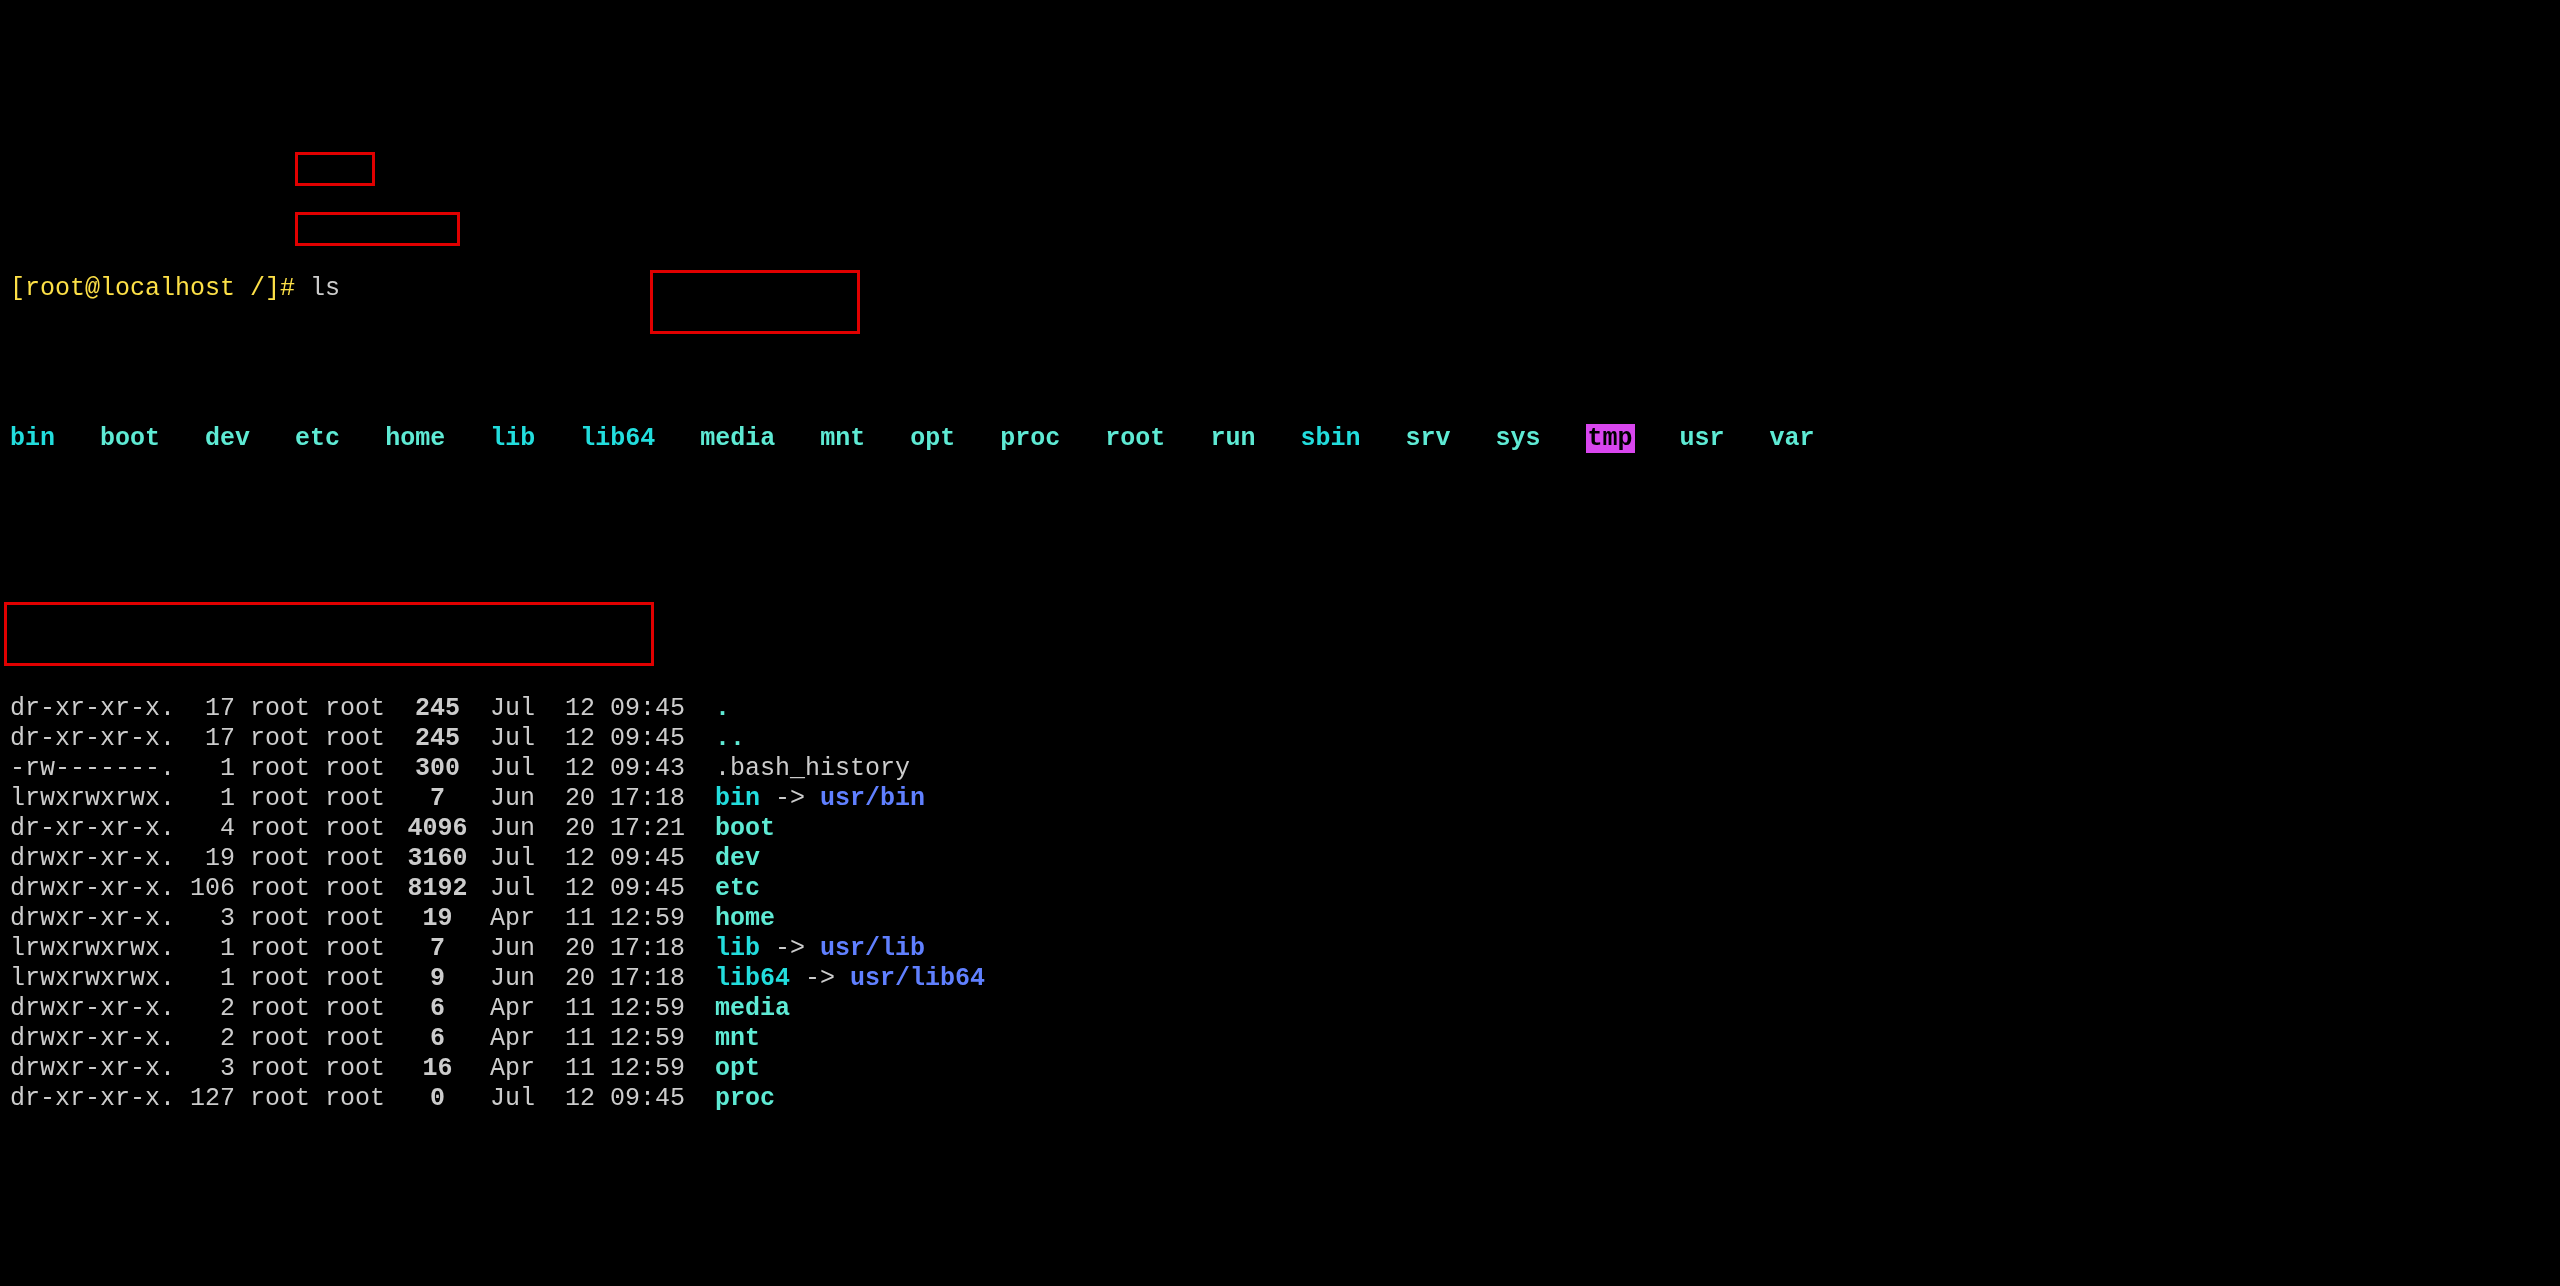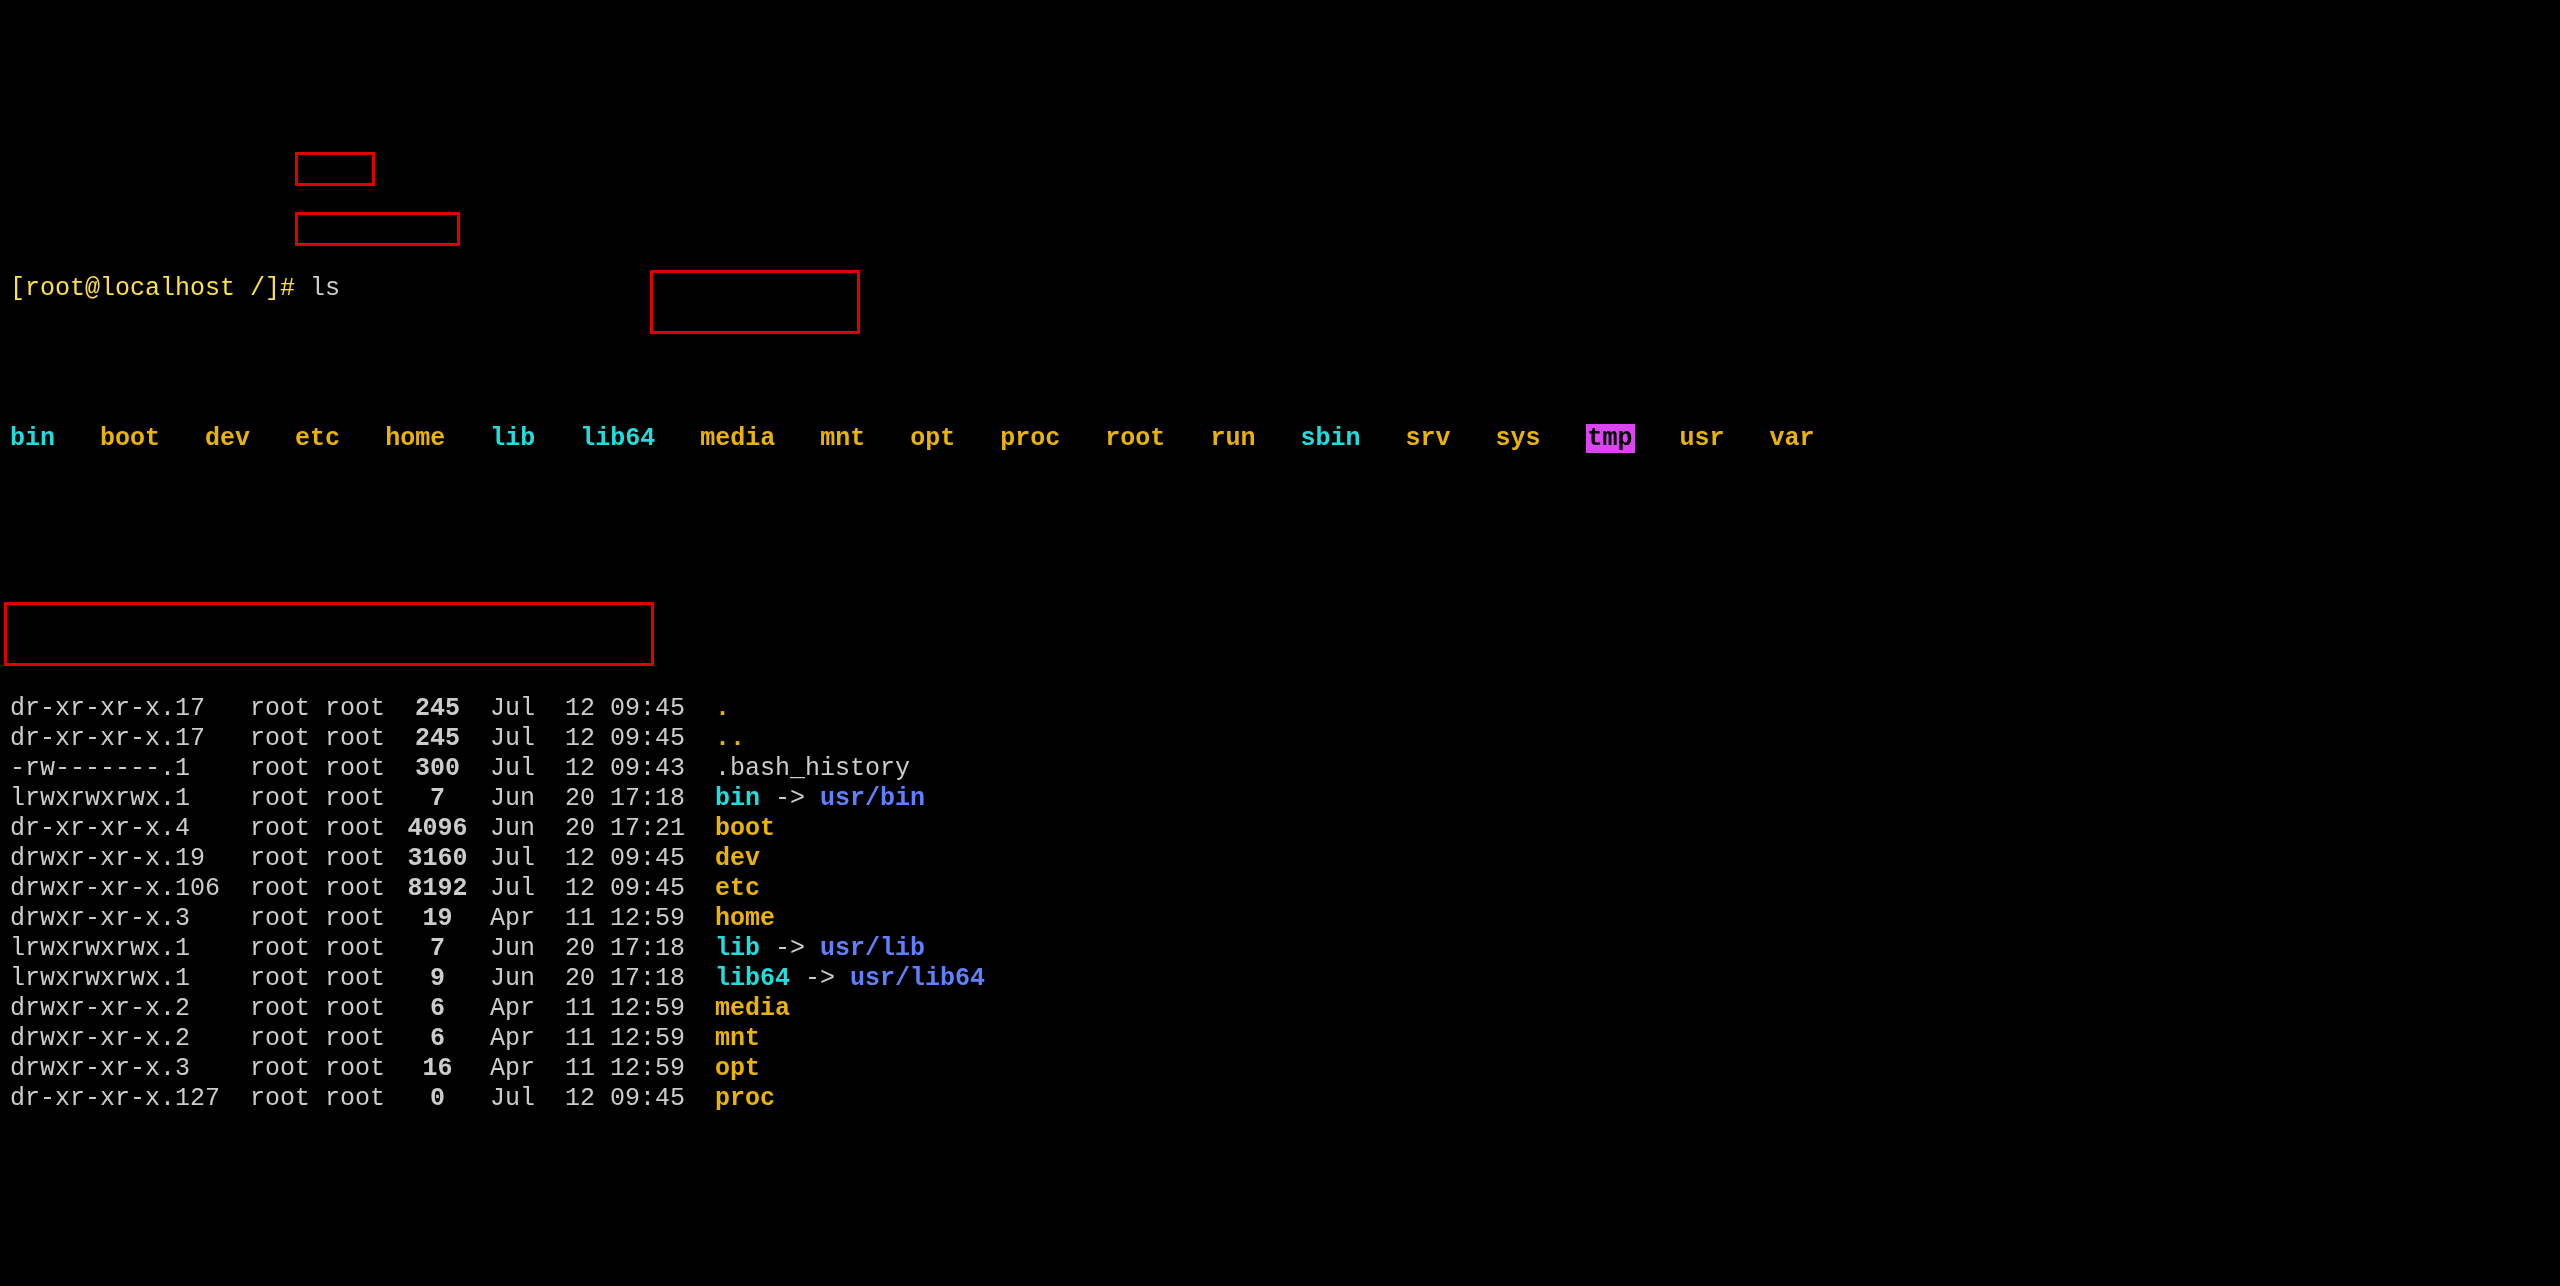--- a/index.html
+++ b/index.html
@@ -18,36 +18,36 @@
   #term {
     padding: 4px 10px;
     position: relative;
     width: 100%;
     height: 100%;
     box-sizing: border-box;
   }
   .line { display: block; }
   .prompt { color: #fde047; }
   .cmd { color: #ccc; }
-  .dir { color: #eab308; font-weight: bold; }
+  .dir { color: #5eead4; font-weight: bold; }
   .link { color: #22dddd; font-weight: bold; }
   .target { color: #6080ff; font-weight: bold; }
   .plain { color: #ccc; }
   .sticky { background: #d946ef; color: #000; font-weight: bold; padding: 0 2px; }
   .arrow { color: #ccc; }
   
   .annot {
     position: absolute;
     border: 3px solid #e00000;
     box-sizing: border-box;
     pointer-events: none;
   }
   
   .c-perms { display: inline-block; width: 11ch; }
-  .c-links { display: inline-block; width: 4ch; text-align: left; }
+  .c-links { display: inline-block; width: 4ch; text-align: right; }
   .c-owner { display: inline-block; width: 5ch; }
   .c-group { display: inline-block; width: 5ch; }
   .c-size  { display: inline-block; width: 5ch; text-align: center; font-weight: bold; }
   .c-month { display: inline-block; width: 4ch; }
   .c-day   { display: inline-block; width: 3ch; text-align: right; }
   .c-time  { display: inline-block; width: 6ch; }
   .sep { display: inline-block; width: 1ch; }
 </style>
 </head>
 <body>

